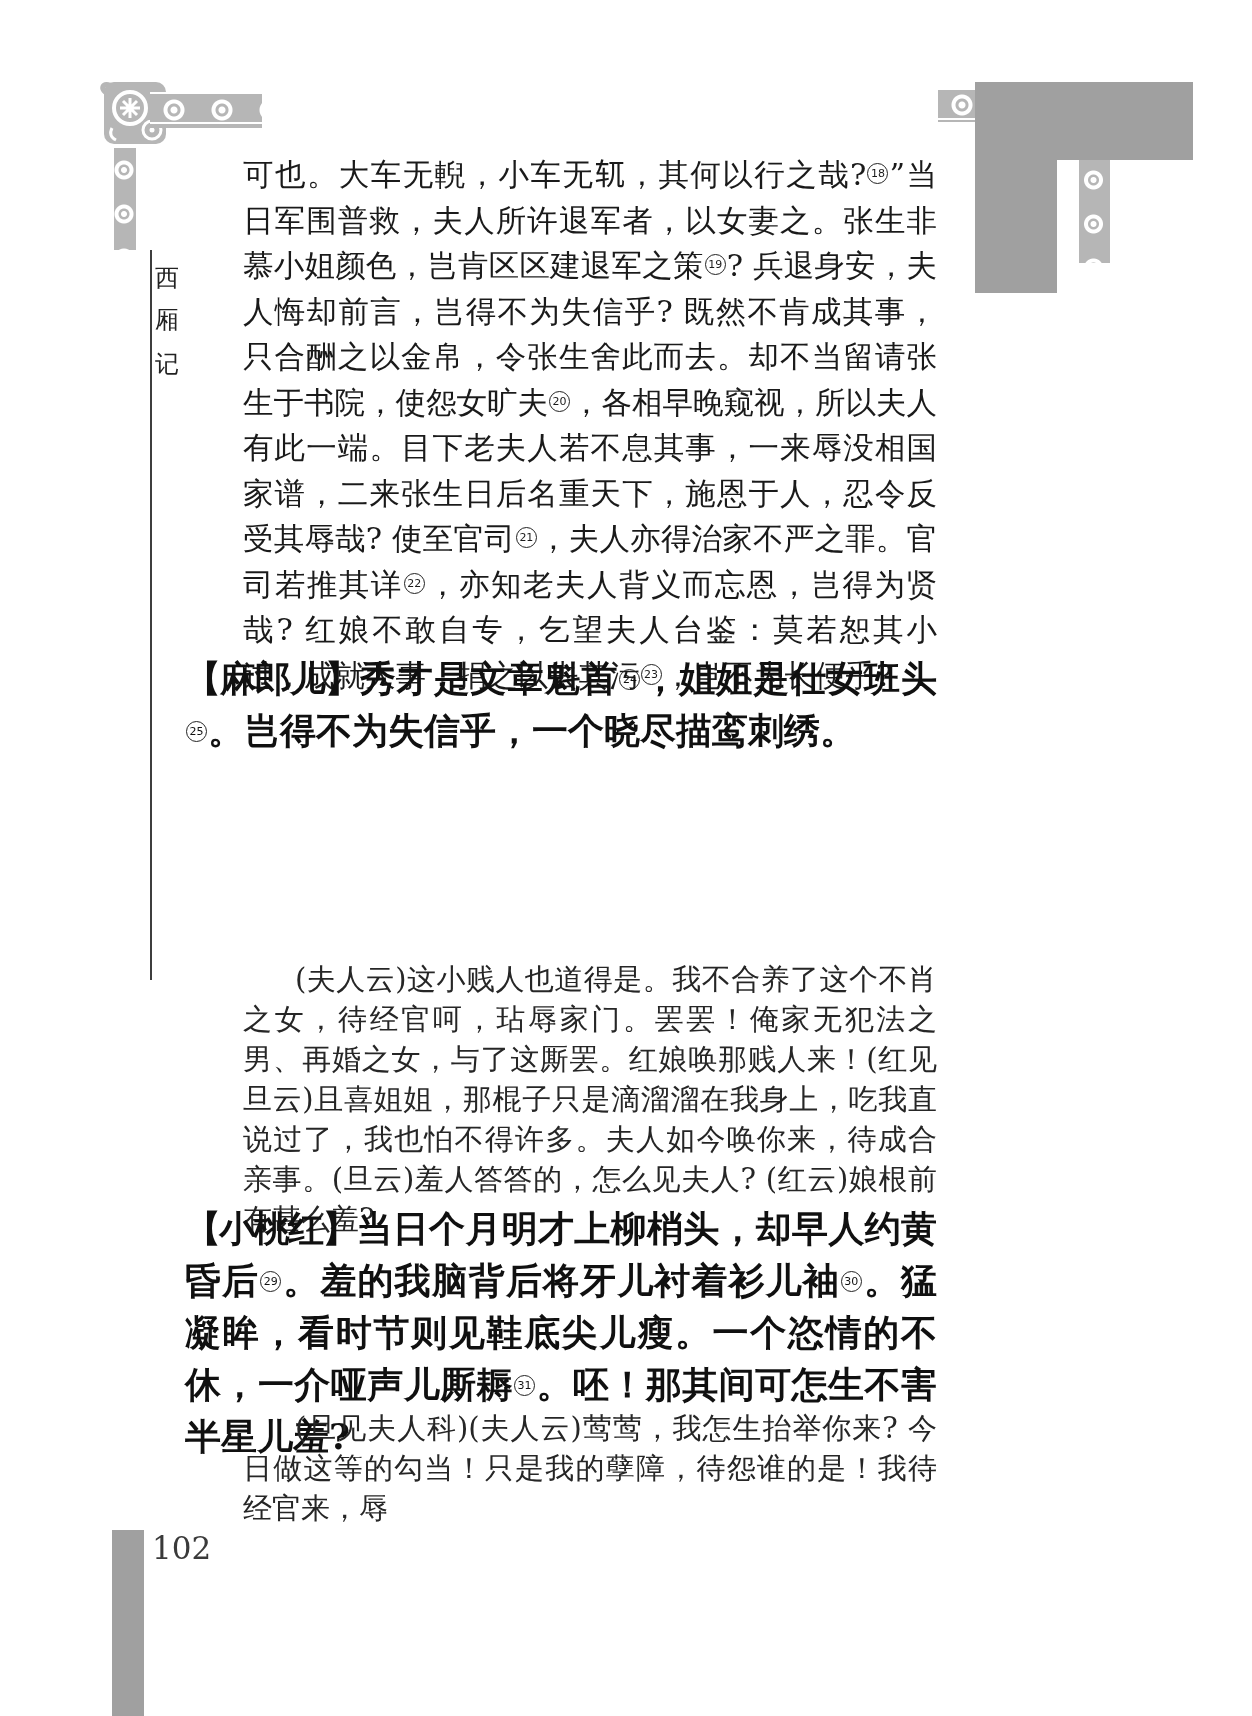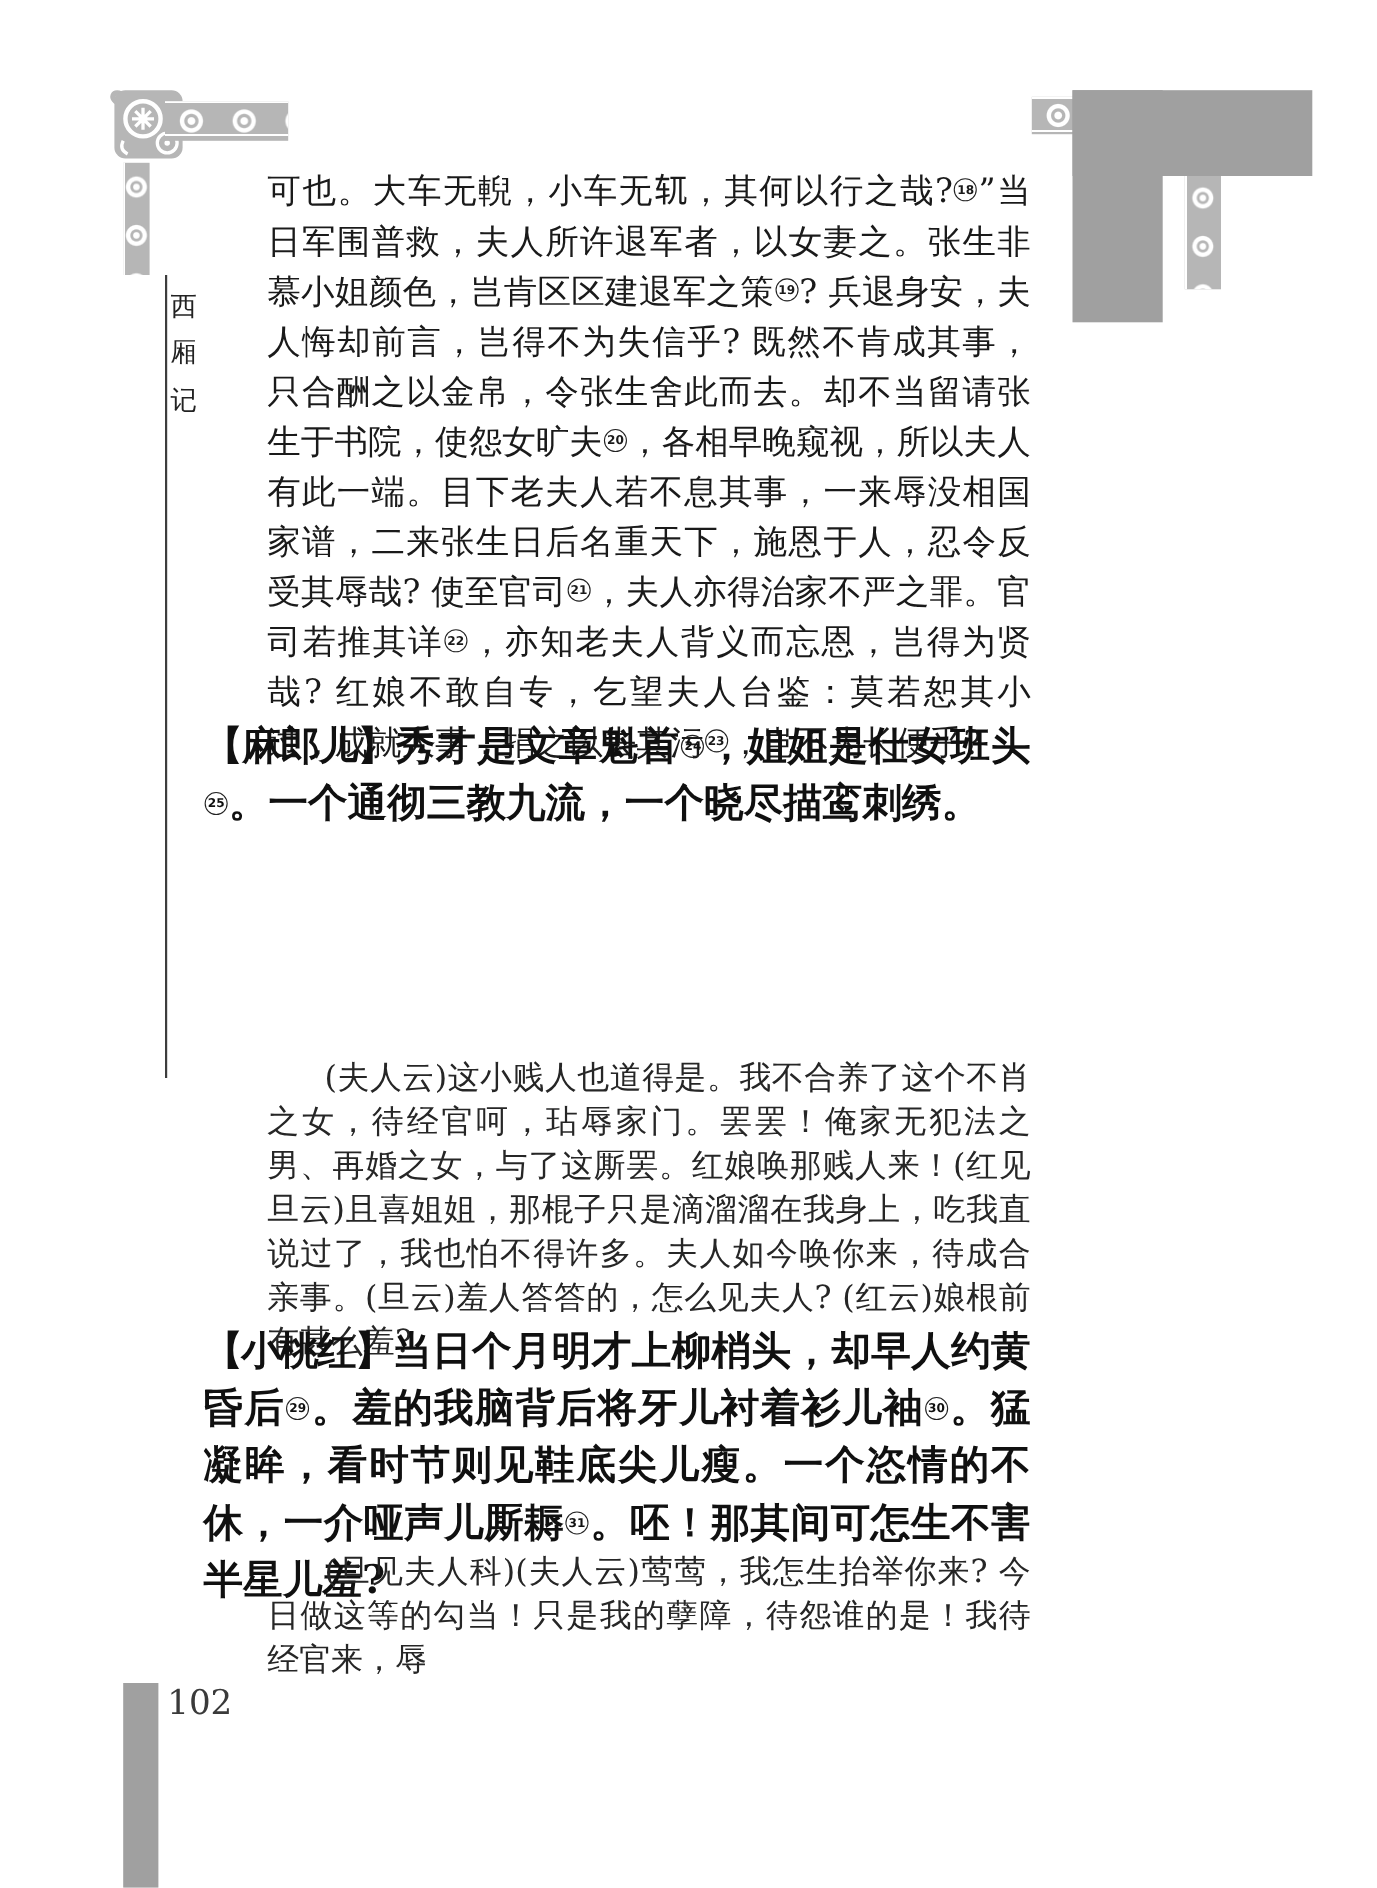--- a/index.html
+++ b/index.html
@@ -32,21 +32,21 @@
   
   .column{position:absolute;left:185px;top:150px;width:752px;height:1366px;}
   .block{position:absolute;left:0;width:752px;text-align:justify;}
   .block.commentary{left:58px;width:694px;font-size:30.5px;line-height:45.5px;color:#1a1a1a;}
   .block.aria{font-size:36px;line-height:52px;font-weight:600;color:#101010;}
   .block.stage{left:58px;width:694px;font-size:29px;line-height:40px;text-indent:52px;color:#262626;}
   .aria-title{letter-spacing:-2px;}
   .sup{
     display:inline-block;width:21px;height:21px;border:1.5px solid #222;border-radius:50%;
     font-family:"DejaVu Sans","Liberation Sans",sans-serif;font-size:11px;line-height:19px;
-    font-weight:bold;text-align:center;vertical-align:8px;margin:0 1px;text-indent:0;
+    font-weight:normal;text-align:center;vertical-align:8px;margin:0 1px;text-indent:0;
     box-sizing:border-box;
   }
   
   .page-number{position:absolute;left:152px;top:1530px;font-size:31px;color:#3a3a3a;}
 </style>
 </head>
 <body>
 
 <svg style="position:absolute;left:98px;top:76px;" width="74" height="74" viewBox="0 0 74 74">
   <path d="M16 12 C4 2, 0 16, 12 18" fill="none" stroke="#b6b6b6" stroke-width="5"></path>
@@ -67,19 +67,19 @@
 <div class="gray-block" style="left:975px;top:82px;width:82px;height:211px;"></div>
 <div class="gray-block" style="left:112px;top:1530px;width:32px;height:186px;"></div>
 
 <div class="side-rule"></div>
 <div class="side-char" style="top:265px;">西</div>
 <div class="side-char" style="top:307px;">厢</div>
 <div class="side-char" style="top:351px;">记</div>
 
 <div class="column">
     <div class="block commentary" style="top: 2px;"><span>可也。大车无輗，小车无𫐄，其何以行之哉?</span><span class="sup">18</span><span>”当日军围普救，夫人所许退军者，以女妻之。张生非慕小姐颜色，岂肯区区建退军之策</span><span class="sup">19</span><span>? 兵退身安，夫人悔却前言，岂得不为失信乎? 既然不肯成其事，只合酬之以金帛，令张生舍此而去。却不当留请张生于书院，使怨女旷夫</span><span class="sup">20</span><span>，各相早晚窥视，所以夫人有此一端。目下老夫人若不息其事，一来辱没相国家谱，二来张生日后名重天下，施恩于人，忍令反受其辱哉? 使至官司</span><span class="sup">21</span><span>，夫人亦得治家不严之罪。官司若推其详</span><span class="sup">22</span><span>，亦知老夫人背义而忘恩，岂得为贤哉? 红娘不敢自专，乞望夫人台鉴：莫若恕其小过，成就大事，捐之以去其污</span><span class="sup">23</span><span>，岂不为长便乎?</span></div>
-    <div class="block aria" style="top: 502px;"><span class="aria-title">【麻郎儿】</span><span>秀才是文章魁首</span><span class="sup">24</span><span>，姐姐是仕女班头</span><span class="sup">25</span><span>。一个通彻三教九流，一个晓尽描鸾刺绣。</span></div>
+    <div class="block aria" style="top: 502px;"><span class="aria-title">【麻郎儿】</span><span>秀才是文章魁首</span><span class="sup">24</span><span>，姐姐是仕女班头</span><span class="sup">25</span><span>。岂得不为失信乎，一个晓尽描鸾刺绣。</span></div>
     <div class="block stage" style="top: 809px;"><span>(夫人云)这小贱人也道得是。我不合养了这个不肖之女，待经官呵，玷辱家门。罢罢！俺家无犯法之男、再婚之女，与了这厮罢。红娘唤那贱人来！(红见旦云)且喜姐姐，那棍子只是滴溜溜在我身上，吃我直说过了，我也怕不得许多。夫人如今唤你来，待成合亲事。(旦云)羞人答答的，怎么见夫人? (红云)娘根前有甚么羞?</span></div>
     <div class="block aria" style="top: 1052px;"><span class="aria-title">【小桃红】</span><span>当日个月明才上柳梢头，却早人约黄昏后</span><span class="sup">29</span><span>。羞的我脑背后将牙儿衬着衫儿袖</span><span class="sup">30</span><span>。猛凝眸，看时节则见鞋底尖儿瘦。一个恣情的不休，一介哑声儿厮耨</span><span class="sup">31</span><span>。呸！那其间可怎生不害半星儿羞?</span></div>
     <div class="block stage" style="top: 1258px;"><span>(旦见夫人科)(夫人云)莺莺，我怎生抬举你来? 今日做这等的勾当！只是我的孽障，待怨谁的是！我待经官来，辱</span></div>
   </div>
 
 <div class="page-number">102</div>
 
 </body></html>

